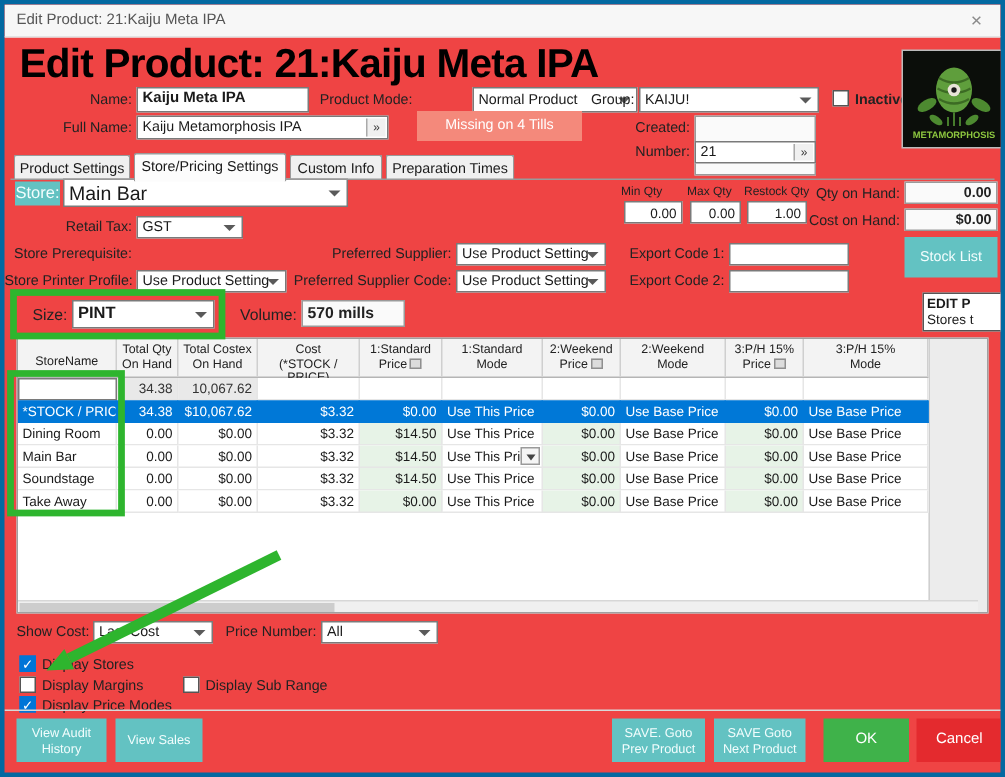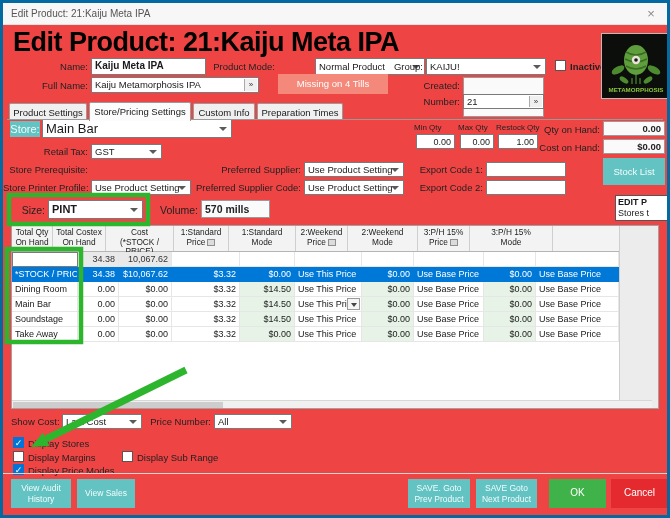--- a/index.html
+++ b/index.html
@@ -152,20 +152,21 @@
   <div class="lbl" style="left:150px; top:201px; width:45px; font-size:10.5px;">Volume:</div>
   <div class="input ro" style="left:198px; top:197px; width:69px; height:18px; font-weight:bold; font-size:10.5px; line-height:14px;">570 mills</div>
   <div class="abs" style="left:612px; top:192px; width:56px; height:26px; background:#fff; border:1px solid #555; overflow:hidden; font-size:9px; padding:1px 2px; line-height:11px;">
     <div style="font-weight:bold; white-space:nowrap;">EDIT P</div>
     <div style="white-space:nowrap;">Stores t</div>
   </div>
 
   <div class="grid">
     <div class="gfiller"></div>
     <div class="ghead">
+      <div class="hc c0" style="line-height:24px;">StoreName</div>
       <div class="hc c1">
           <div>Total Qty</div>
           <div>On Hand</div>
         </div>
       <div class="hc c2">
           <div>Total Costex</div>
           <div>On Hand</div>
         </div>
       <div class="hc c3">
           <div>Cost</div>

